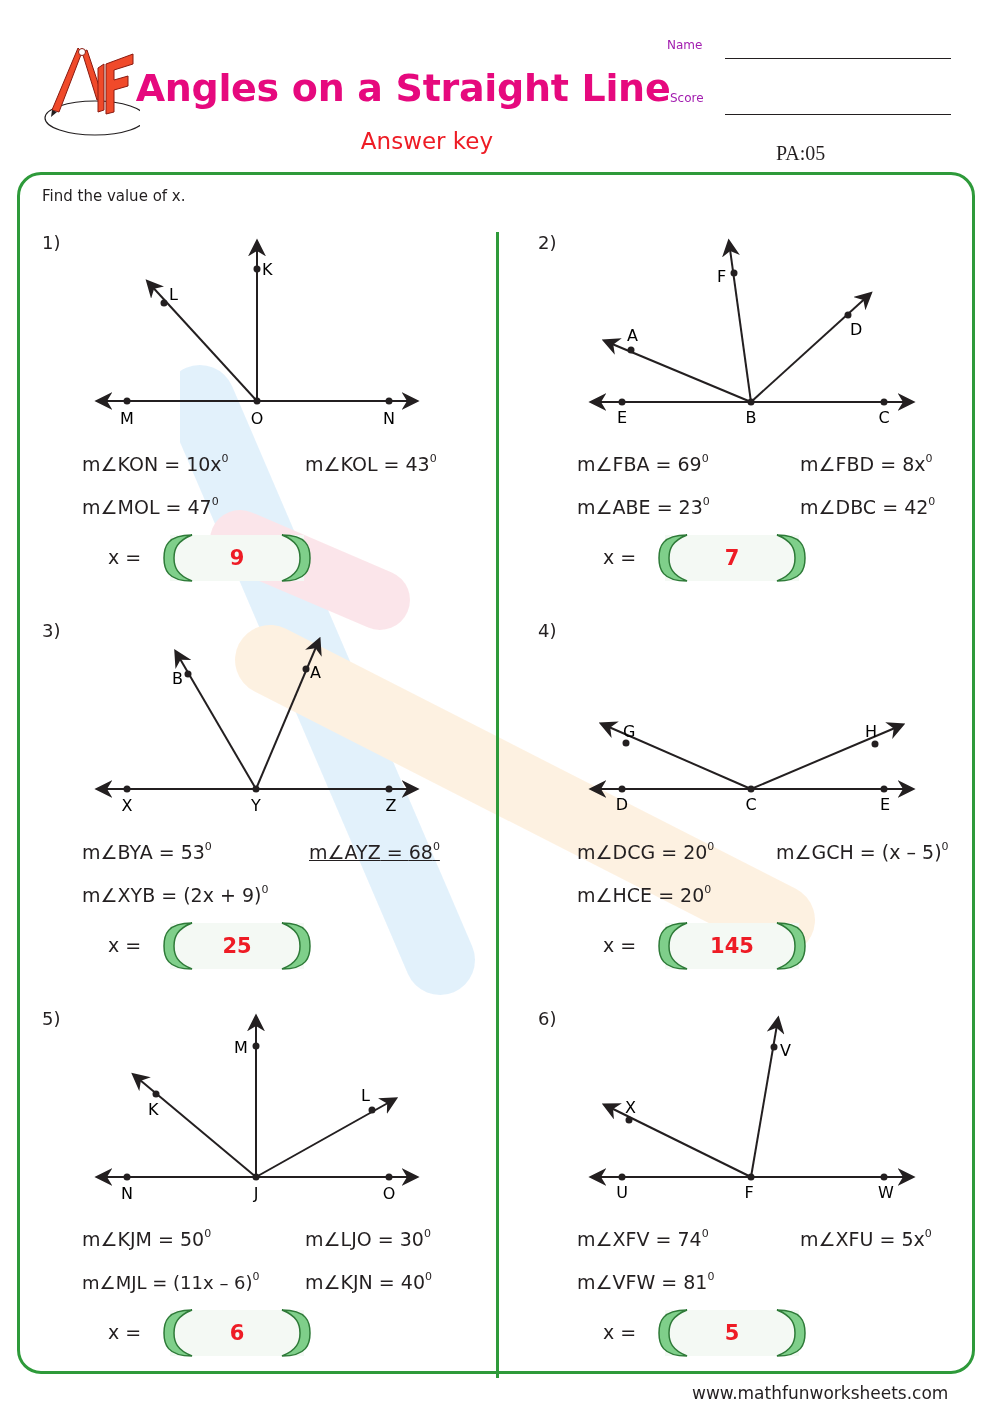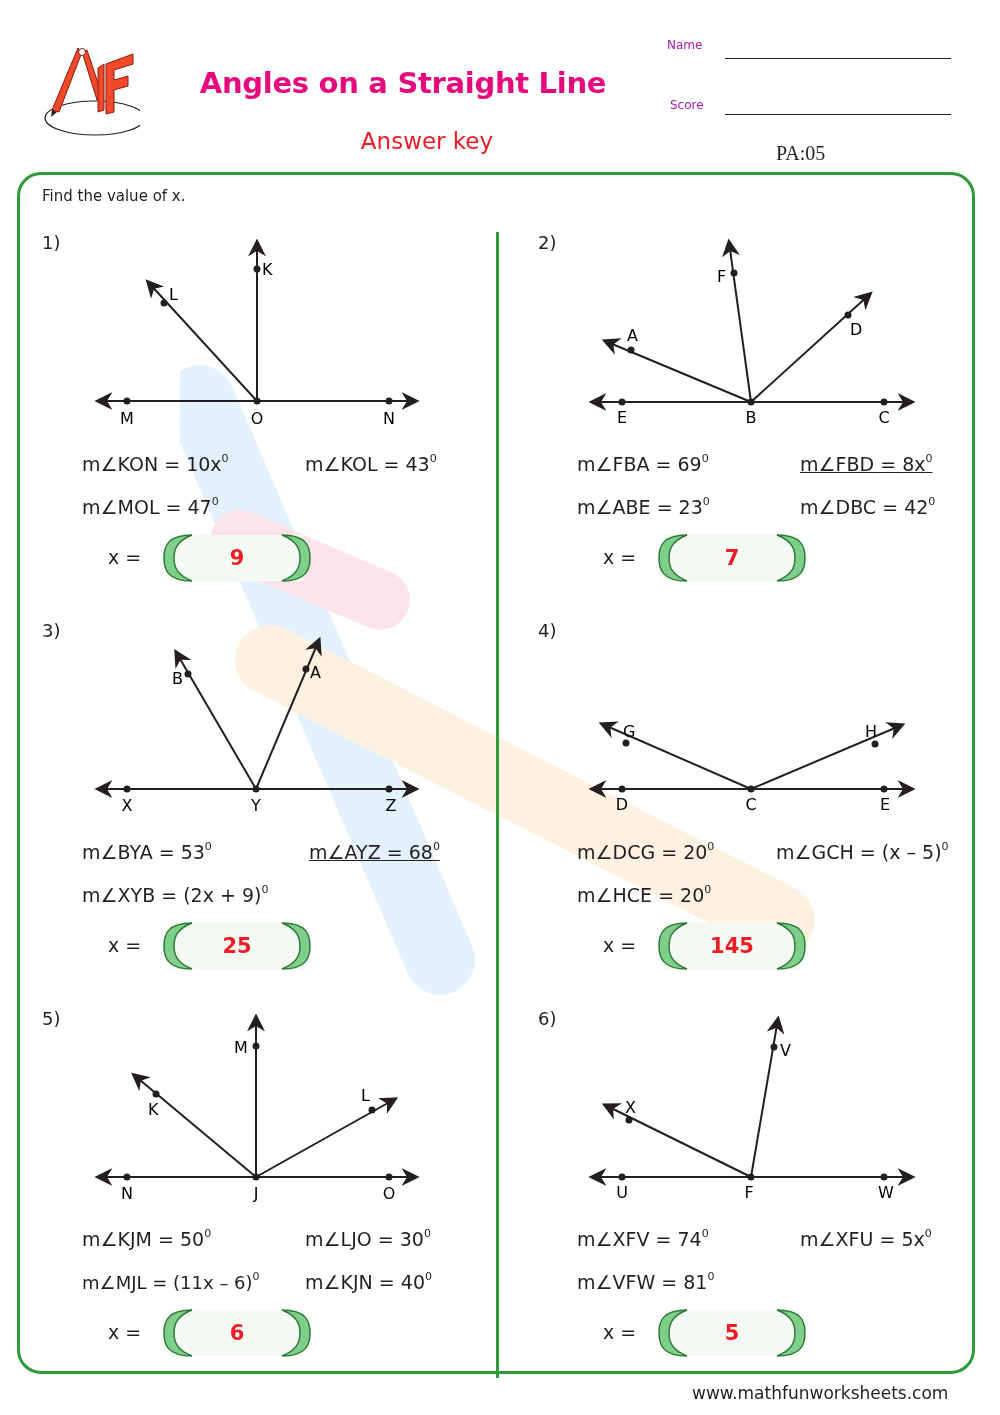--- a/index.html
+++ b/index.html
@@ -1,20 +1,20 @@
 <!DOCTYPE html>
 <html><head>
 <meta charset="utf-8">
 <style>
   html, body { margin: 0; padding: 0; background: #ffffff; }
   body { width: 1000px; height: 1415px; position: relative; overflow: hidden;
          font-family: "DejaVu Sans", "Liberation Sans", sans-serif; color: #231f20; }
   .abs { position: absolute; }
   .logo { left: 40px; top: 40px; width: 100px; height: 100px; }
-  .title { left: 0; width: 806px; top: 66px; text-align: center; font-size: 29px; font-weight: bold; color: #e6097e; letter-spacing: -0.3px; }
+  .title { left: 0; width: 806px; top: 66px; text-align: center; font-size: 38px; font-weight: bold; color: #e6097e; letter-spacing: -0.3px; }
   .subtitle { left: 0; width: 806px; top: 128px; text-align: center; font-size: 23px; color: #ee1c25; margin-left: 24px; }
   .field-label { font-size: 12px; color: #a21caf; }
   .field-line { border-bottom: 1.6px solid #231f20; width: 226px; }
   .pa { left: 776px; top: 142px; font-family: "Liberation Serif", serif; font-size: 20px; color: #231f20; }
   .frame { left: 17px; top: 172px; width: 958px; height: 1202px; border: 3px solid #2e9a3a; border-radius: 24px; box-sizing: border-box; }
   .divider { left: 496px; top: 232px; width: 3px; height: 1146px; background: #2e9a3a; }
   .instructions { left: 42px; top: 187px; font-size: 15px; }
   .qnum { font-size: 18px; }
   .expr { font-size: 19px; white-space: nowrap; }
   .expr sup { font-size: 11px; vertical-align: 9px; }
@@ -50,21 +50,21 @@
   <path d="M12,70 L11,77 L17,72 Z" fill="#231f20"></path>
   <path d="M58,60 L59,70 L62,59 Z" fill="#231f20"></path>
   <path d="M58,28 L64,24 L64,70 L58,72 Z" fill="#f04a2a" stroke="#8a1a10" stroke-width="1"></path>
   <path d="M66,24 L93,14 L93,24 L74,30 L74,40 L88,36 L88,46 L74,50 L74,72 L66,74 Z" fill="#f04a2a" stroke="#8a1a10" stroke-width="1"></path>
 </svg>
 <div class="abs title">Angles on a Straight Line</div>
 <div class="abs subtitle">Answer key</div>
 
 <div class="abs field-label" style="left:667px; top:38px;">Name</div>
 <div class="abs field-line" style="left:725px; top:58px;"></div>
-<div class="abs field-label" style="left:670px; top:98px;">Score</div>
+<div class="abs field-label" style="left:670px; top:91px;">Score</div>
 <div class="abs field-line" style="left:725px; top:114px;"></div>
 <div class="abs pa">PA:05</div>
 
 <div class="abs frame"></div>
 <div class="abs divider"></div>
 <div class="abs instructions">Find the value of x.</div>
 
 <div class="abs qnum" style="left:42px; top:232px;">1)</div>
 <svg class="abs" style="left:0; top:230px;" width="500" height="200">
   <line x1="98" y1="171" x2="416" y2="171" stroke="#231f20" stroke-width="2" marker-start="url(#arr)" marker-end="url(#arr)"></line>
@@ -107,21 +107,21 @@
     <circle cx="136" cy="120" r="3.5" fill="#231f20"></circle>
     <circle cx="353" cy="85" r="3.5" fill="#231f20"></circle>
   <text x="127" y="193" font-size="16" text-anchor="middle">E</text>
   <text x="256" y="193" font-size="16" text-anchor="middle">B</text>
   <text x="389" y="193" font-size="16" text-anchor="middle">C</text>
   <text x="222" y="52" font-size="16">F</text>
   <text x="132" y="111" font-size="16">A</text>
   <text x="355" y="105" font-size="16">D</text>
 </svg>
 <div class="abs expr" style="left:577px; top:452px;"><span>m∠FBA</span> = <span>69</span><sup>0</sup></div>
-<div class="abs expr" style="left:800px; top:452px;text-decoration:underline;"><span>m∠FBD</span> = <span>8x</span><sup>0</sup></div>
+<div class="abs expr" style="left:800px; top:452px;"><span>m∠FBD</span> = <span>8x</span><sup>0</sup></div>
 <div class="abs expr" style="left:577px; top:495px;"><span>m∠ABE</span> = <span>23</span><sup>0</sup></div>
 <div class="abs expr" style="left:800px; top:495px;"><span>m∠DBC</span> = <span>42</span><sup>0</sup></div>
 <div class="abs ans-label" style="left:603px; top:546px;">x  =</div>
 <div class="abs ans-box" style="left:657px; top:533px;">
   <svg width="150" height="50">
       <rect x="8" y="2" width="134" height="46" fill="#f4f9f4"></rect>
       <path d="M30,2 C5,2 2,14 2,25 C2,36 5,48 30,48 C15,42 12,34 12,25 C12,16 15,8 30,2 Z" fill="#7fcf8a" stroke="#2e7a38" stroke-width="1.5"></path>
       <path d="M120,2 C145,2 148,14 148,25 C148,36 145,48 120,48 C135,42 138,34 138,25 C138,16 135,8 120,2 Z" fill="#7fcf8a" stroke="#2e7a38" stroke-width="1.5"></path>
     </svg>
   <div class="ans-val">7</div>

